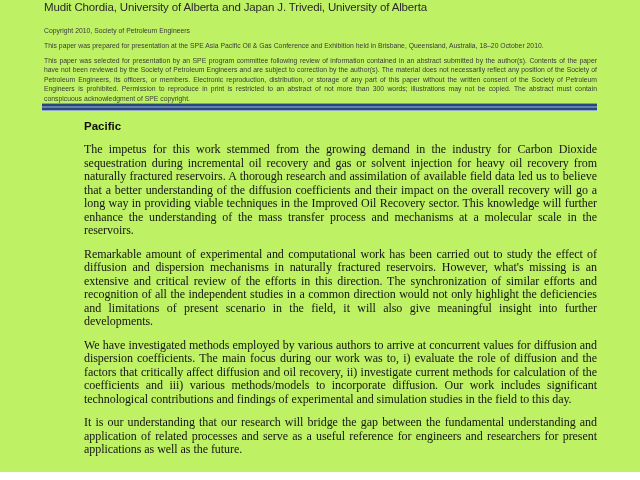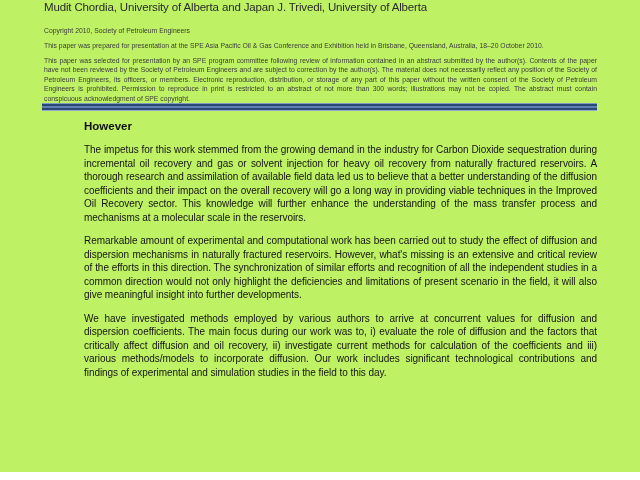--- a/index.html
+++ b/index.html
@@ -63,22 +63,22 @@
   }
   .section-heading {
     font-family: "Liberation Sans", sans-serif;
     font-size: 11.5px;
     font-weight: bold;
     line-height: 14px;
     color: #111111;
     margin: 0 0 10px 0;
   }
   .body-block p {
-    font-family: Liberation Sans, sans-serif;
-    font-size: 10px;
+    font-family: Liberation Serif, serif;
+    font-size: 12px;
     line-height: 13.5px;
     letter-spacing: -0.05px;
     text-align: justify;
     color: #141414;
     margin: 0 0 10px 0;
   }
   .intro-heading {
     margin-top: 18px;
     margin-bottom: 0;
   }
@@ -92,24 +92,25 @@
 
   <div class="fineprint copyright-line">Copyright 2010, Society of Petroleum Engineers</div>
 
   <div class="fineprint conference-line">This paper was prepared for presentation at the SPE Asia Pacific Oil &amp; Gas Conference and Exhibition held in Brisbane, Queensland, Australia, 18–20 October 2010.</div>
 
   <div class="fineprint disclaimer-block">This paper was selected for presentation by an SPE program committee following review of information contained in an abstract submitted by the author(s). Contents of the paper have not been reviewed by the Society of Petroleum Engineers and are subject to correction by the author(s). The material does not necessarily reflect any position of the Society of Petroleum Engineers, its officers, or members. Electronic reproduction, distribution, or storage of any part of this paper without the written consent of the Society of Petroleum Engineers is prohibited. Permission to reproduce in print is restricted to an abstract of not more than 300 words; illustrations may not be copied. The abstract must contain conspicuous acknowledgment of SPE copyright.</div>
 
   <div class="section-divider"></div>
 
   <div class="body-block">
-    <h2 class="section-heading">However</h2>
+    <h2 class="section-heading">Pacific</h2>
 
     <p>The impetus for this work stemmed from the growing demand in the industry for Carbon Dioxide sequestration during incremental oil recovery and gas or solvent injection for heavy oil recovery from naturally fractured reservoirs.  A thorough research and assimilation of available field data led us to believe that a better understanding of the diffusion coefficients and their impact on the overall recovery will go a long way in providing viable techniques in the Improved Oil Recovery sector.  This knowledge will further enhance the understanding of the mass transfer process and mechanisms at a molecular scale in the reservoirs.</p>
 
     <p>Remarkable amount of experimental and computational work has been carried out to study the effect of diffusion and dispersion mechanisms in naturally fractured reservoirs.  However, what's missing is an extensive and critical review of the efforts in this direction.  The synchronization of similar efforts and recognition of all the independent studies in a common direction would not only highlight the deficiencies and limitations of present scenario in the field, it will also give meaningful insight into further developments.</p>
 
     <p>We have investigated methods employed by various authors to arrive at concurrent values for diffusion and dispersion coefficients.  The main focus during our work was to, i) evaluate the role of diffusion and the factors that critically affect diffusion and oil recovery, ii) investigate current methods for calculation of the coefficients and iii) various methods/models to incorporate diffusion.  Our work includes significant technological contributions and findings of experimental and simulation studies in the field to this day.</p>
 
+    <p>It is our understanding that our research will bridge the gap between the fundamental understanding and application of related processes and serve as a useful reference for engineers and researchers for present applications as well as the future.</p>
 
   </div>
 
 </div>
 
 </body></html>

